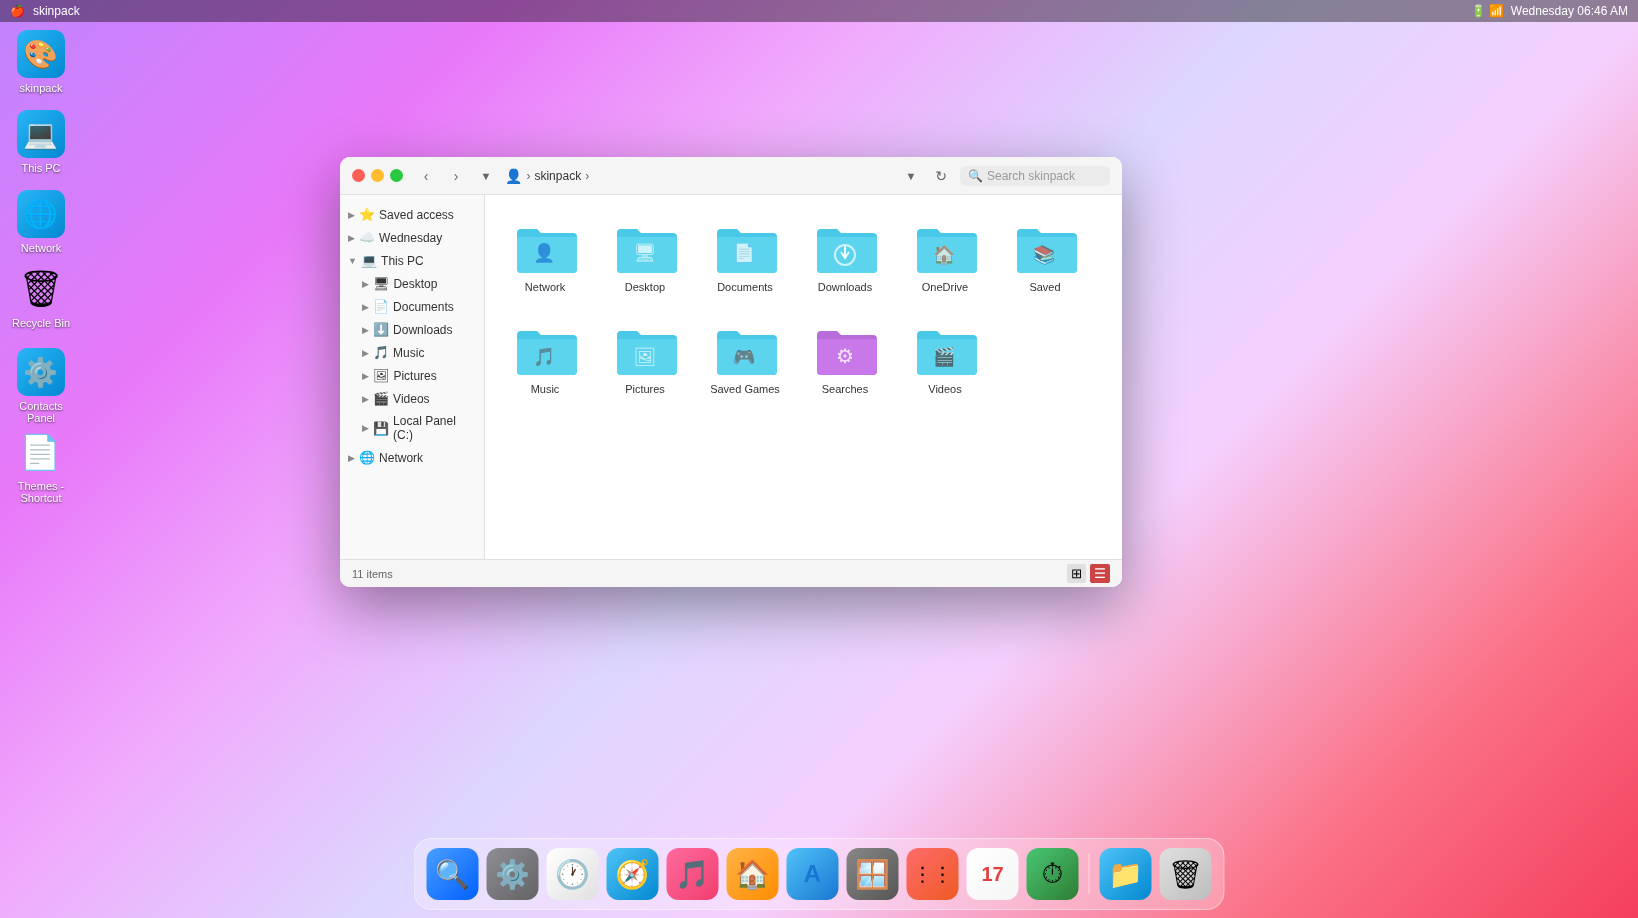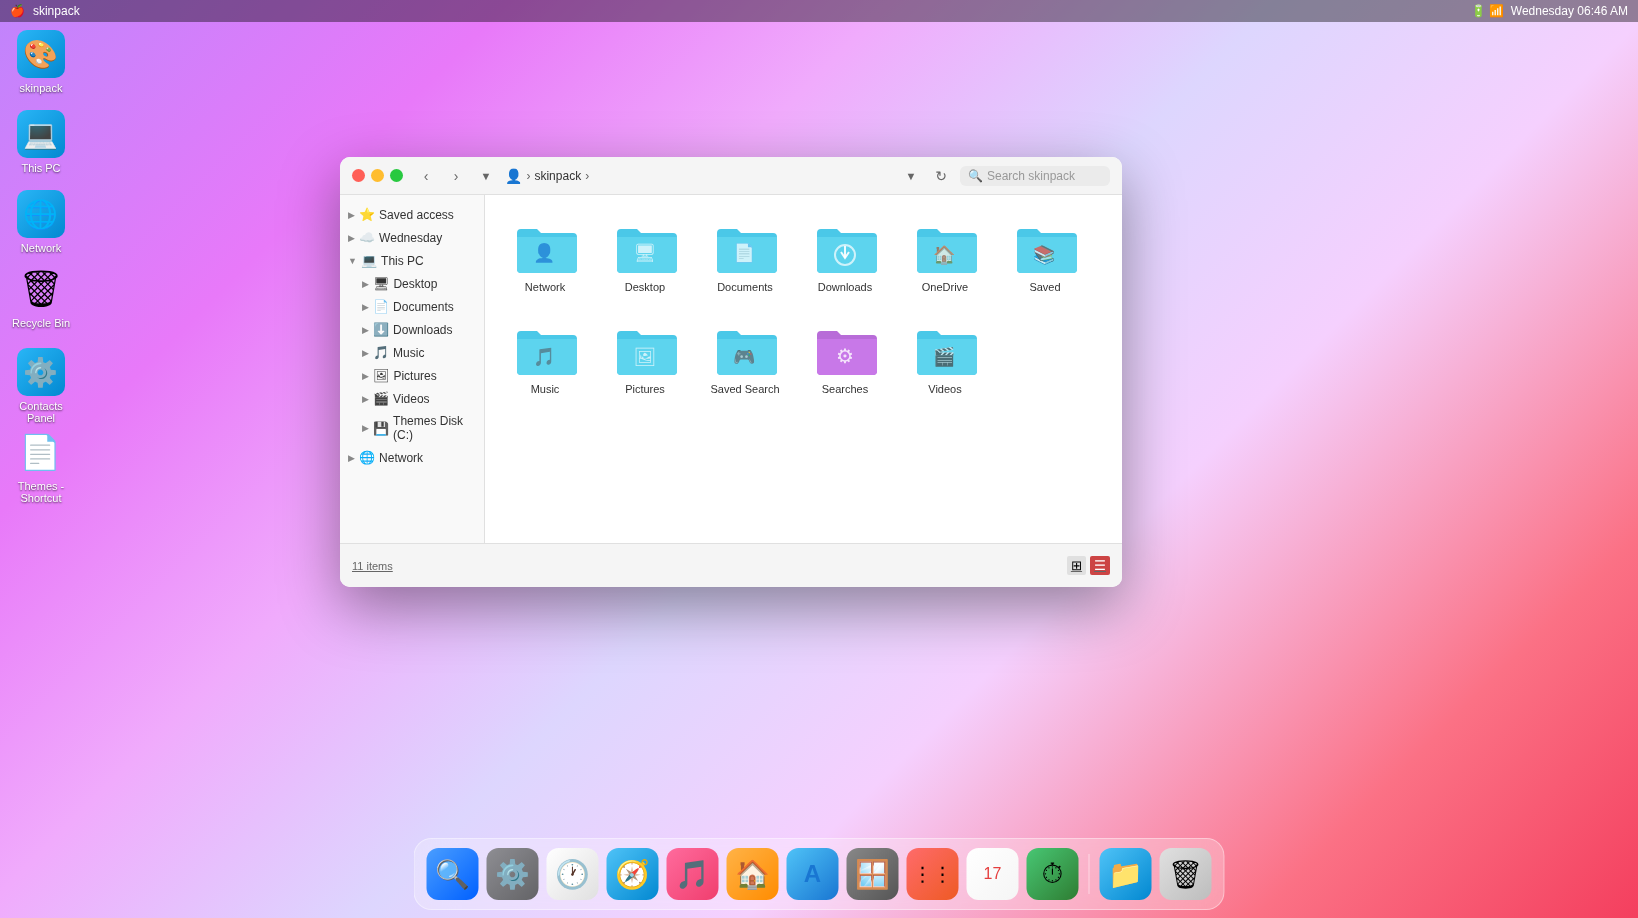--- a/index.html
+++ b/index.html
@@ -202,31 +202,30 @@
       width: 88px;
     }
     .folder-label {
       font-size: 11px;
       color: #333;
       text-align: center;
     }
 
     
     .status-bar {
-      height: 44px;
+      height: 28px;
       background: #f5f5f5;
       border-top: 1px solid #e0e0e0;
       display: flex;
       align-items: center;
       justify-content: space-between;
       padding: 12px 12px;
       font-size: 11px;
       color: #666;
       flex-shrink: 0;
-      text-decoration: underline;
     }
 
     
     .dock-finder { background: linear-gradient(135deg, #4a9eff, #0060ff); }
     .dock-settings { background: linear-gradient(135deg, #8e8e93, #636366); }
     .dock-clock { background: linear-gradient(135deg, #fff, #e0e0e0); color: #333; }
     .dock-safari { background: linear-gradient(135deg, #4fc3f7, #0288d1); }
     .dock-music { background: linear-gradient(135deg, #ff6b9d, #f03e6e); }
     .dock-home { background: linear-gradient(135deg, #ffb347, #ff8c00); }
     .dock-appstore { background: linear-gradient(135deg, #4fc3f7, #1976d2); }
@@ -365,21 +364,21 @@
         <span style="font-size:12px;">Pictures</span>
       </div>
       <div class="sidebar-item indented">
         <span class="chevron">▶</span>
         <span class="item-icon">🎬</span>
         <span style="font-size:12px;">Videos</span>
       </div>
       <div class="sidebar-item indented">
         <span class="chevron">▶</span>
         <span class="item-icon">💾</span>
-        <span style="font-size:12px;">Themes Disk (C:)</span>
+        <span style="font-size:12px;">Local Panel (C:)</span>
       </div>
 
       <div class="sidebar-item">
         <span class="chevron">▶</span>
         <span class="item-icon">🌐</span>
         <span style="font-size:12px;">Network</span>
       </div>
     </div>
 
     <div class="main-pane">
@@ -458,21 +457,21 @@
           </svg>
           <span class="folder-label">Pictures</span>
         </div>
 
         <div class="folder-item">
           <svg width="64" height="56" viewBox="0 0 64 56">
             <path d="M4 14 Q4 10 8 10 L24 10 L28 14 L60 14 Q64 14 64 18 L64 50 Q64 54 60 54 L8 54 Q4 54 4 50 Z" fill="#4ac8e8"></path>
             <path d="M4 18 L60 18 L64 18 L64 50 Q64 54 60 54 L8 54 Q4 54 4 50 Z" fill="#5dd4ee"></path>
             <text x="32" y="42" text-anchor="middle" font-size="18" fill="rgba(255,255,255,0.7)">🎮</text>
           </svg>
-          <span class="folder-label">Saved Search</span>
+          <span class="folder-label">Saved Games</span>
         </div>
 
         <div class="folder-item">
           <svg width="64" height="56" viewBox="0 0 64 56">
             <path d="M4 14 Q4 10 8 10 L24 10 L28 14 L60 14 Q64 14 64 18 L64 50 Q64 54 60 54 L8 54 Q4 54 4 50 Z" fill="#b86cd8"></path>
             <path d="M4 18 L60 18 L64 18 L64 50 Q64 54 60 54 L8 54 Q4 54 4 50 Z" fill="#c878e8"></path>
             <text x="32" y="42" text-anchor="middle" font-size="20" fill="rgba(255,255,255,0.8)">⚙</text>
           </svg>
           <span class="folder-label">Searches</span>
         </div>
@@ -521,21 +520,21 @@
   <div class="dock-item dock-appstore" title="App Store">
     <span style="font-size:24px;font-weight:bold;color:#1976d2;">A</span>
   </div>
   <div class="dock-item dock-bootcamp" title="Boot Camp">
     <span>🪟</span>
   </div>
   <div class="dock-item dock-launchpad" title="Launchpad">
     <span style="font-size:20px;">⋮⋮</span>
   </div>
   <div class="dock-item dock-calendar" title="Calendar">
-    <span style="font-size:16px;color:#e53e3e;font-weight:normal;">17</span>
+    <span style="font-size:20px;color:#e53e3e;font-weight:bold;">17</span>
   </div>
   <div class="dock-item dock-timing" title="Timing">
     <span>⏱</span>
   </div>
   <div class="dock-divider"></div>
   <div class="dock-item dock-files" title="Files">
     <span>📁</span>
   </div>
   <div class="dock-item dock-trash" title="Trash">
     <span>🗑</span>

